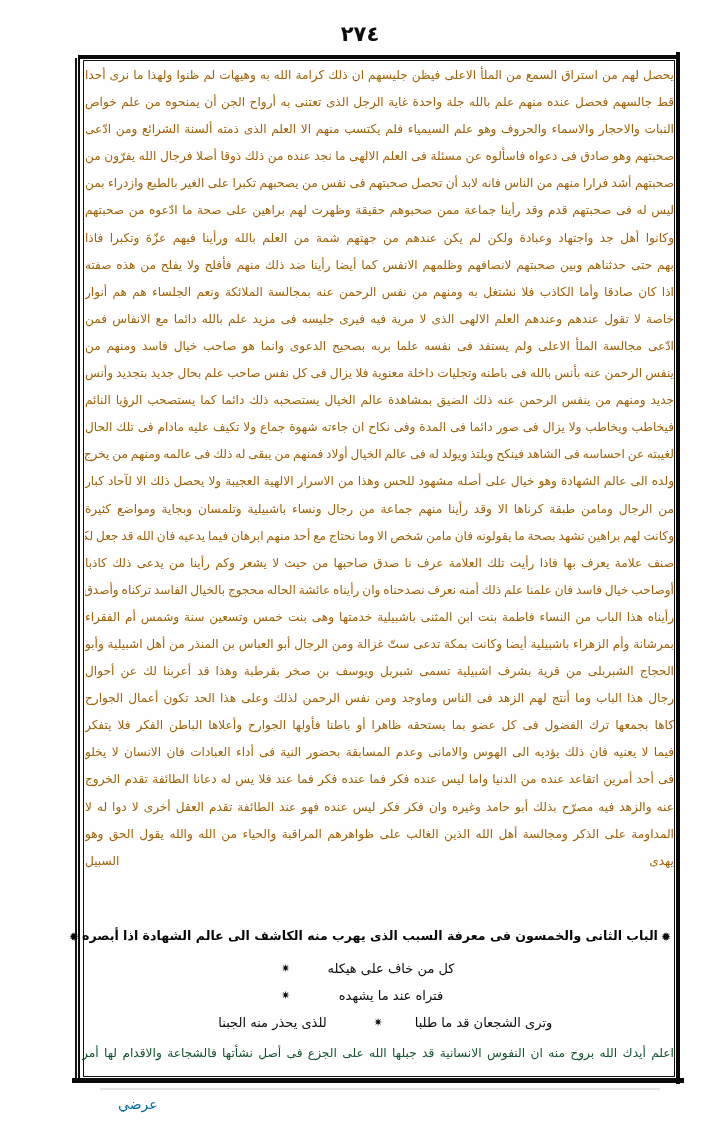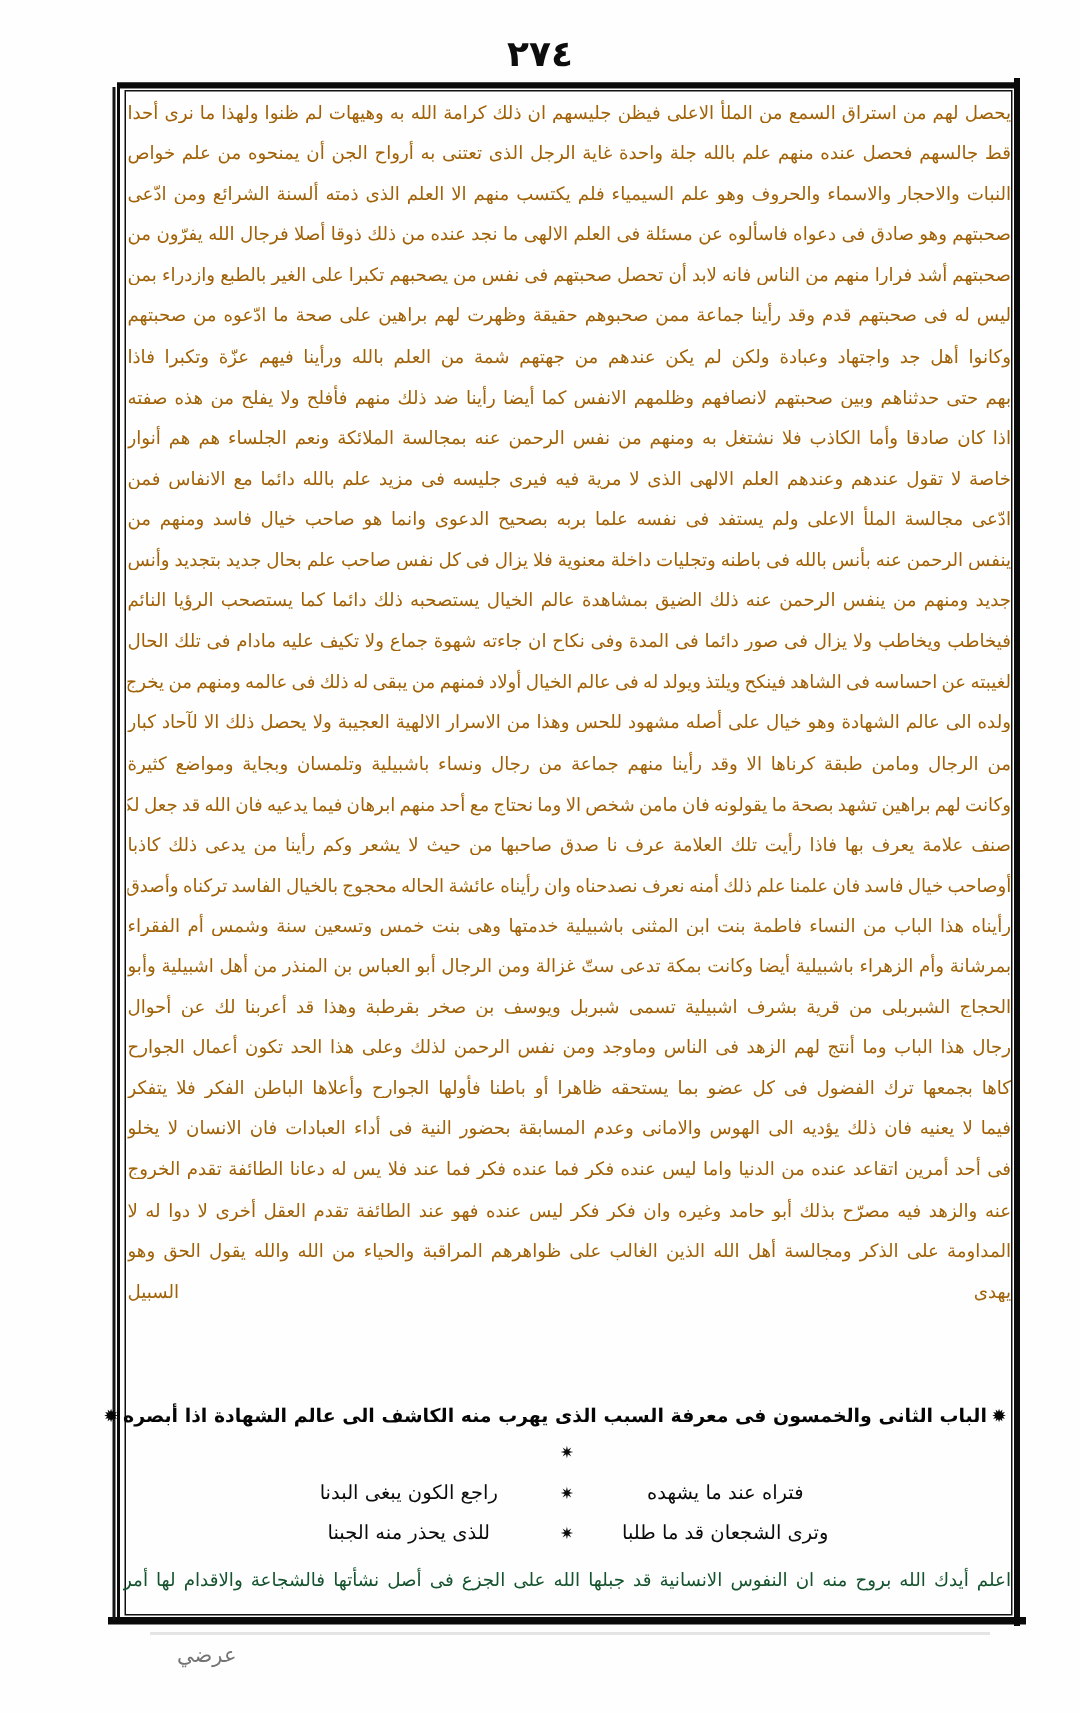--- a/index.html
+++ b/index.html
@@ -22,21 +22,21 @@
   }
 
   
   .page-number {
     position: absolute;
     top: 22px;
     left: 0;
     width: 720px;
     text-align: center;
     font-family: "DejaVu Sans", sans-serif;
-    font-size: 24px;
+    font-size: 21px;
     font-weight: 700;
     letter-spacing: 1px;
     color: #0d0d0d;
     direction: rtl;
   }
 
   
   .frame {
     position: absolute;
     left: 78px;
@@ -115,21 +115,21 @@
   .chapter-heading {
     position: absolute;
     left: 82px;
     top: 928px;
     width: 592px;
     direction: rtl;
     text-align: center;
     font-family: "DejaVu Sans", sans-serif;
     font-size: 12.6px;
     font-weight: 700;
-    line-height: 31px;
+    line-height: 16px;
     color: #060606;
     white-space: nowrap;
   }
   .star {
     display: inline-block;
     font-size: 12px;
     padding: 0 3px;
     vertical-align: middle;
   }
 
@@ -181,21 +181,21 @@
   }
 
   
   .catchword {
     position: absolute;
     left: 118px;
     top: 1096px;
     direction: rtl;
     font-family: "DejaVu Sans", sans-serif;
     font-size: 14px;
-    color: #737373;
+    color: #0369a1;
   }
 
   
   .scan-edge {
     position: absolute;
     left: 100px;
     top: 1088px;
     width: 560px;
     height: 2px;
     background: rgba(0,0,0,0.10);
@@ -249,26 +249,26 @@
       <div class="line">المداومة على الذكر ومجالسة أهل الله الذين الغالب على ظواهرهم المراقبة والحياء من الله والله يقول الحق وهو</div>
       <div class="line">يهدى السبيل</div>
     </div>
 
   <div class="chapter-heading">
     <span class="star">✹</span><span>الباب الثانى والخمسون فى معرفة السبب الذى يهرب منه الكاشف الى عالم الشهادة اذا أبصره</span><span class="star">✹</span>
   </div>
 
   <div class="poetry" id="poetry-block">
       <div class="verse">
+        <span class="hemistich first">كل من خاف على هيكله</span>
         <span class="verse-star">✷</span>
       </div>
       <div class="verse">
         <span class="hemistich first">فتراه عند ما يشهده</span>
         <span class="verse-star">✷</span>
-        <span class="hemistich second">راجع الكون يبغى البدنا</span>
       </div>
       <div class="verse">
         <span class="hemistich first">وترى الشجعان قد ما طلبا</span>
         <span class="verse-star">✷</span>
         <span class="hemistich second">للذى يحذر منه الجبنا</span>
       </div>
     </div>
 
   <div class="closing">اعلم أيدك الله بروح منه ان النفوس الانسانية قد جبلها الله على الجزع فى أصل نشأتها فالشجاعة والاقدام لها أمر</div>
 

